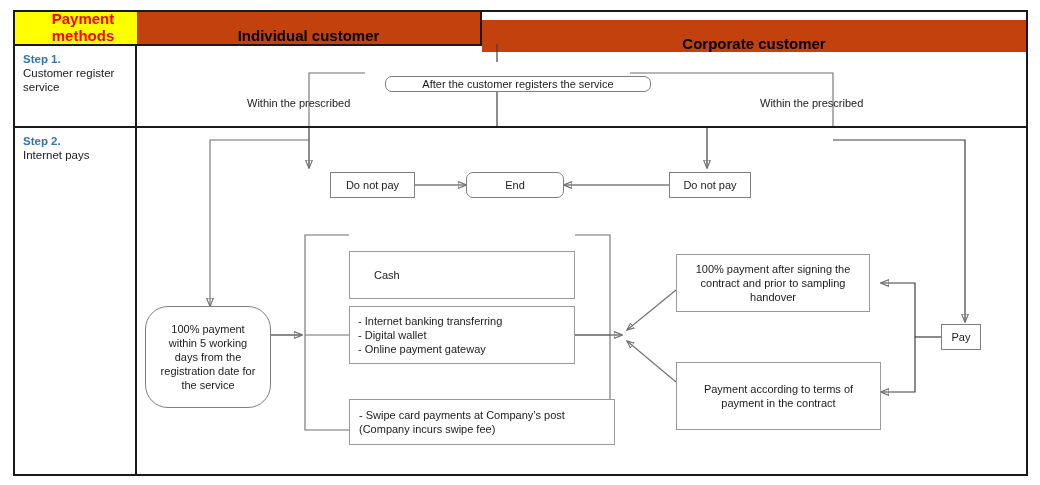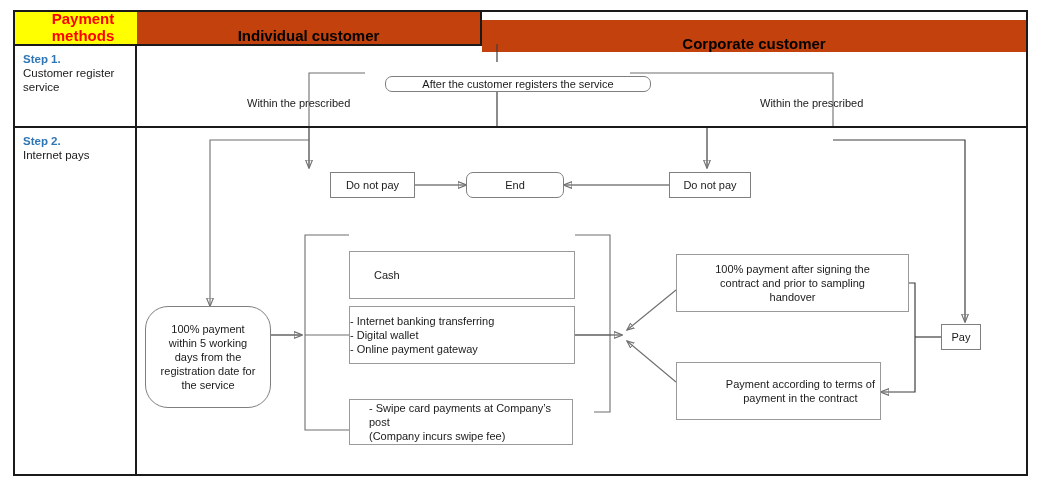--- a/index.html
+++ b/index.html
@@ -145,35 +145,35 @@
 within 5 working
 days from the
 registration date for
 the service</span>
   </div>
 
   <div class="node left-align" style="left:349px;top:221px;width:226px;height:48px;padding-left:24px;margin-top:30px;">
     <span class="txt">Cash</span>
   </div>
 
-  <div class="node left-align" style="left:349px;top:306px;width:226px;height:58px;padding-left:0;">
+  <div class="node left-align" style="left:349px;top:306px;width:226px;height:58px;padding-left:8px;">
     <span class="txt">- Internet banking transferring
 - Digital wallet
 - Online payment gateway</span>
   </div>
 
-  <div class="node left-align" style="left:349px;top:399px;width:224px;height:46px;padding-left:19px;">
+  <div class="node left-align" style="left:349px;top:399px;width:266px;height:46px;padding-left:9px;">
     <span class="txt">- Swipe card payments at Company’s post
    (Company incurs swipe fee)</span>
   </div>
 
-  <div class="node" style="left:676px;top:254px;width:233px;height:58px;">
+  <div class="node" style="left:676px;top:254px;width:194px;height:58px;">
     <span class="txt">100% payment after signing the
 contract and prior to sampling
 handover</span>
   </div>
 
-  <div class="node" style="left:676px;top:362px;width:205px;height:58px;justify-content:flex-end;">
+  <div class="node" style="left:676px;top:362px;width:205px;height:68px;">
     <span class="txt">Payment according to terms of
 payment in the contract</span>
   </div>
 
 </div>
 
 </body></html>

